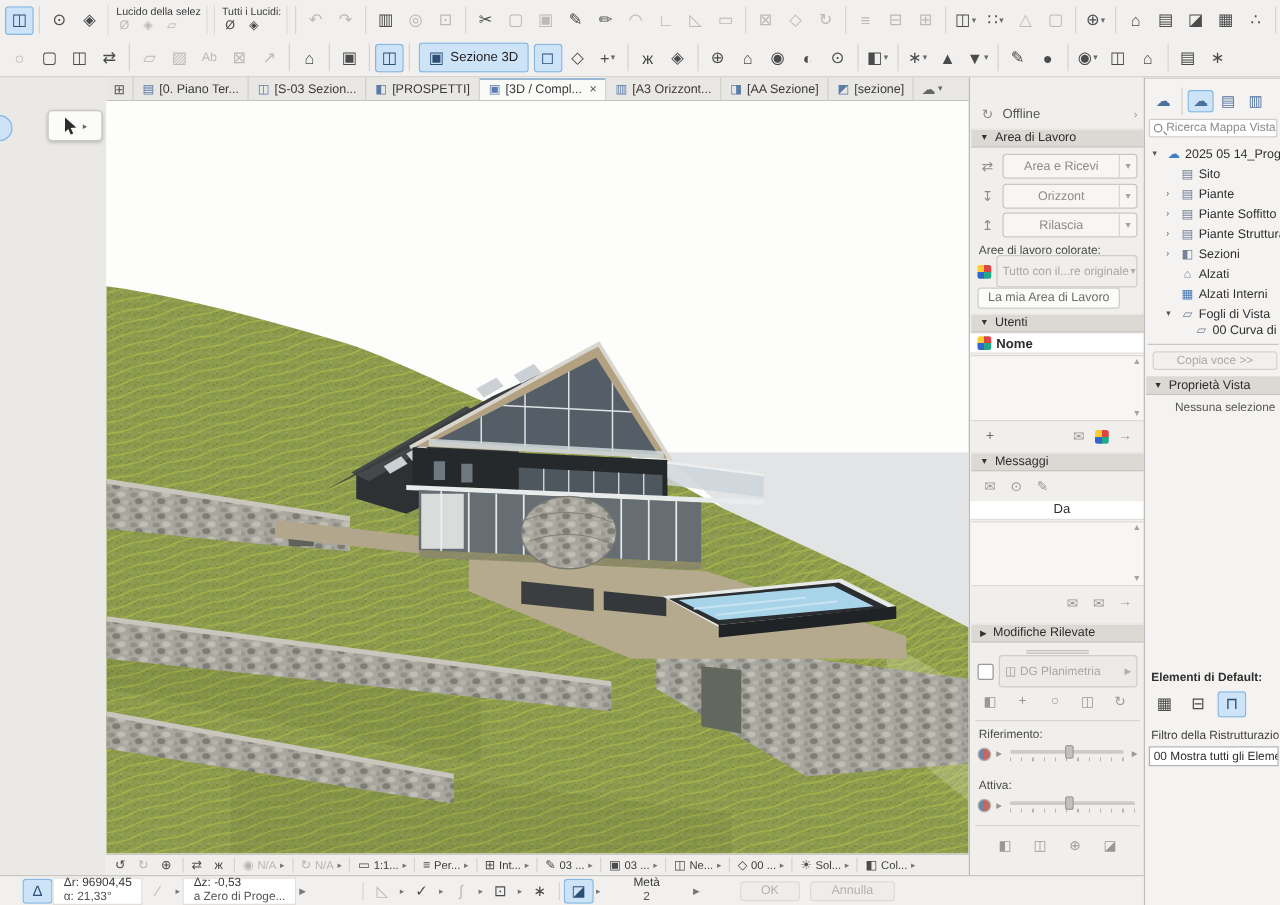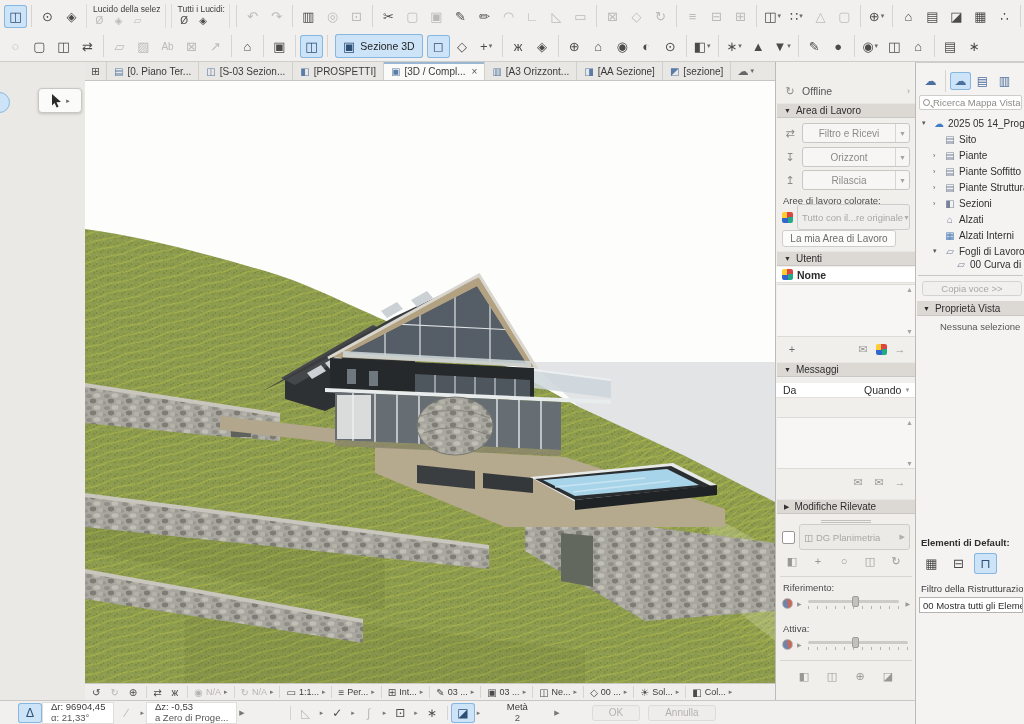--- a/index.html
+++ b/index.html
@@ -674,21 +674,21 @@
       <span style="color:#555;">Offline</span>
       <span style="margin-left:auto;color:#999;font-size:9px;">›</span>
     </div>
     <div class="sec-head" style="top:41px;">
       <span class="tri">▼</span>
       <span>Area di Lavoro</span>
     </div>
     <div class="tw-row" style="top:60px;height:22px;">
       <span class="lead-ico">⇄</span>
       <span class="twbtn">
-        <span class="lbl">Filtro e Ricevi</span>
+        <span class="lbl">Area e Ricevi</span>
         <span class="dd">▼</span>
       </span>
     </div>
     <div class="tw-row" style="top:84px;height:22px;">
       <span class="lead-ico">↧</span>
       <span class="twbtn">
         <span class="lbl">Orizzont</span>
         <span class="dd">▼</span>
       </span>
     </div>
@@ -740,21 +740,21 @@
             <span>✉</span>
           </span>
           <span class="mini-ico dis">
             <span>⊙</span>
           </span>
           <span class="mini-ico dis">
             <span>✎</span>
           </span>
       </span>
     </div>
-    <div class="tw-row" style="top:321px;height:15px;background:#fff;border-bottom:1px solid #e2e0dc;padding:0;">
+    <div class="tw-row" style="top:339px;height:15px;background:#fff;border-bottom:1px solid #e2e0dc;padding:0;flex-direction:column;">
       <span style="flex:1;padding-left:7px;color:#2d2d2d;">Da</span>
       <span style="width:52px;color:#2d2d2d;display:flex;align-items:center;gap:3px;">
         <span>Quando</span>
         <span class="tinyarr">▼</span>
       </span>
     </div>
     <div class="listbox" style="top:355px;height:52px;">
       <span class="up">▲</span>
       <span class="dn">▼</span>
     </div>
@@ -904,21 +904,21 @@
             <span>Alzati</span>
           </div>
           <div class="trow" style="padding-left: 17px;">
             <span class="tarr"></span>
             <span class="tico c-blue">▦</span>
             <span>Alzati Interni</span>
           </div>
           <div class="trow" style="padding-left: 17px;">
             <span class="tarr">▾</span>
             <span class="tico c-fold">▱</span>
-            <span>Fogli di Lavoro</span>
+            <span>Fogli di Vista</span>
           </div>
           <div class="trow clip" style="padding-left: 28px;">
             <span class="tarr"></span>
             <span class="tico c-fold">▱</span>
             <span>00 Curva di liv</span>
           </div>
       </div>
     </div>
     <div class="divline" style="top:212px;left:2px;width:105px;position:absolute;background:#c9c7c3;"></div>
     <div class="nv-btn" style="top:218px;">

